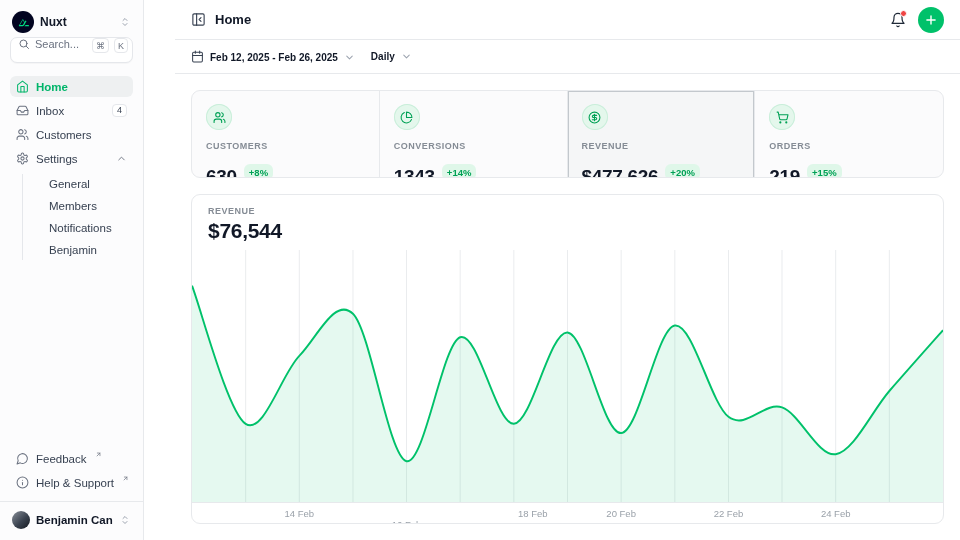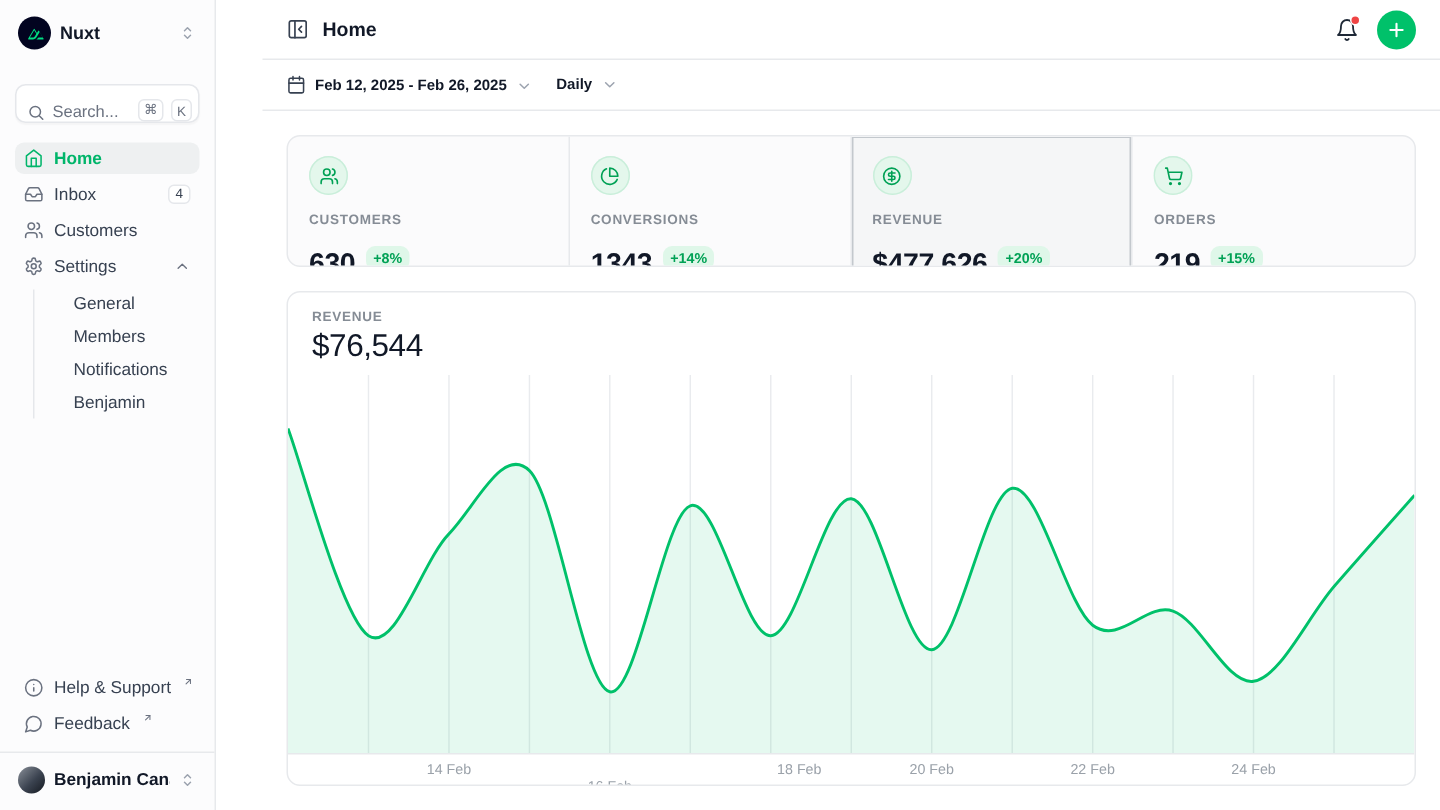--- a/index.html
+++ b/index.html
@@ -13,22 +13,22 @@
   .app { display:flex; width:960px; height:540px;gap:31px; }
 
   
   .sidebar { width:144px; min-width:144px; border-right:1px solid #e7e9ec;
     background:#fcfcfd; display:flex; flex-direction:column; padding:10px 10px 10px; }
   .ws-row { display:flex; align-items:center; gap:6px; padding:1px 2px; border-radius:6px; cursor:pointer; }
   .ws-logo { width:22px; height:22px; min-width:22px; border-radius:50%; background:#020420;
     display:flex; align-items:center; justify-content:center; }
   .ws-name { font-size:12px; font-weight:700; }
   .chev-ud { margin-left:auto; color:#9ca3af; display:flex; }
-  .search-box { margin-top:22px; height:26px; border:1px solid #e5e7eb; border-radius:7px;
-    background:#fff; display:flex; align-items:flex-end; gap:5px; padding:0 4px 0 7px; cursor:text;
+  .search-box { margin-top:3px; height:26px; border:1px solid #e5e7eb; border-radius:7px;
+    background:#fff; display:flex; align-items:flex-start; gap:5px; padding:0 4px 0 7px; cursor:text;
     box-shadow:0 1px 1px rgba(0,0,0,.03); }
   .search-box .sic { color:#6b7280; display:flex; }
   .search-ph { font-size:11px; color:#6b7280; flex:1; white-space:nowrap; overflow:hidden; }
   .kbd { min-width:14px; height:15px; padding:0 3px; border:1px solid #e5e7eb; border-radius:4px;
     background:#fff; font-size:9px; color:#6b7280; display:flex; align-items:center; justify-content:center; }
   .nav { margin-top:13px; display:flex; flex-direction:column; gap:3px; }
   .nav-item { display:flex; align-items:center; gap:7px; height:21px; padding:0 6px;
     border-radius:6px; font-size:11.5px; color:#374151; cursor:pointer; white-space:nowrap; }
   .nav-item .nav-ic { color:#6b7280; display:flex; }
   .nav-item.active { background:#eef0f1; color:#00b56a; font-weight:600; }
@@ -84,21 +84,21 @@
   .stat-value { font-size:19px; font-weight:700; letter-spacing:-.3px;margin-top:10px; }
   .delta-badge { background:#dff7e9; color:#00a155; font-size:9.5px; font-weight:700;
     padding:2.5px 5px; border-radius:6px; }
 
   
   .chart-card { border:1px solid #e7e9ec; border-radius:9px; background:#fff;
     height:330px; min-height:330px; display:flex; flex-direction:column; overflow:hidden; }
   .chart-head { padding:11px 16px 7px; }
   .chart-label { font-size:9px; letter-spacing:.5px; color:#858c95; text-transform:uppercase;
     font-weight:600; margin-bottom:3px; }
-  .chart-total { font-size:21px; font-weight:400; letter-spacing:-.3px; }
+  .chart-total { font-size:21px; font-weight:700; letter-spacing:-.3px; }
   .chart-plot { flex:0 0 252px; position:relative; }
   .chart-plot svg { position:absolute; inset:0; width:100%; height:100%; display:block; }
   .chart-axis { height:22px; border-top:1px solid #e7e9ec; position:relative; }
   .tick { position:absolute; top:5px; transform:translateX(-50%); font-size:9.5px; color:#9aa1a9; white-space:nowrap; }
 </style>
 </head>
 <body>
 
 <div class="app">
 
@@ -183,40 +183,40 @@
           <div class="subnav-item">Benjamin</div>
         </div>
       </nav>
 
     <div class="sidebar-spacer"></div>
 
     <nav class="nav" id="footer-links">
         <div class="nav-item">
           <span class="nav-ic">
             <svg width="13" height="13" viewBox="0 0 24 24" fill="none" stroke="currentColor" stroke-width="1.9" stroke-linecap="round" stroke-linejoin="round">
-              <circle cx="12" cy="12" r="10"></circle>
-              <path d="M12 16v-4"></path>
-              <path d="M12 8h.01"></path>
-            </svg>
-          </span>
-          <span>Help &amp; Support</span>
+              <path d="M7.9 20A9 9 0 1 0 4 16.1L2 22Z"></path>
+            </svg>
+          </span>
+          <span>Feedback</span>
           <span class="ext-arrow">
             <svg width="7" height="7" viewBox="0 0 24 24" fill="none" stroke="currentColor" stroke-width="2.4" stroke-linecap="round" stroke-linejoin="round">
               <path d="M7 17 17 7"></path>
               <path d="M8 7h9v9"></path>
             </svg>
           </span>
         </div>
         <div class="nav-item">
           <span class="nav-ic">
             <svg width="13" height="13" viewBox="0 0 24 24" fill="none" stroke="currentColor" stroke-width="1.9" stroke-linecap="round" stroke-linejoin="round">
-              <path d="M7.9 20A9 9 0 1 0 4 16.1L2 22Z"></path>
-            </svg>
-          </span>
-          <span>Feedback</span>
+              <circle cx="12" cy="12" r="10"></circle>
+              <path d="M12 16v-4"></path>
+              <path d="M12 8h.01"></path>
+            </svg>
+          </span>
+          <span>Help &amp; Support</span>
           <span class="ext-arrow">
             <svg width="7" height="7" viewBox="0 0 24 24" fill="none" stroke="currentColor" stroke-width="2.4" stroke-linecap="round" stroke-linejoin="round">
               <path d="M7 17 17 7"></path>
               <path d="M8 7h9v9"></path>
             </svg>
           </span>
         </div>
       </nav>
 
     <div class="sidebar-divider"></div>

